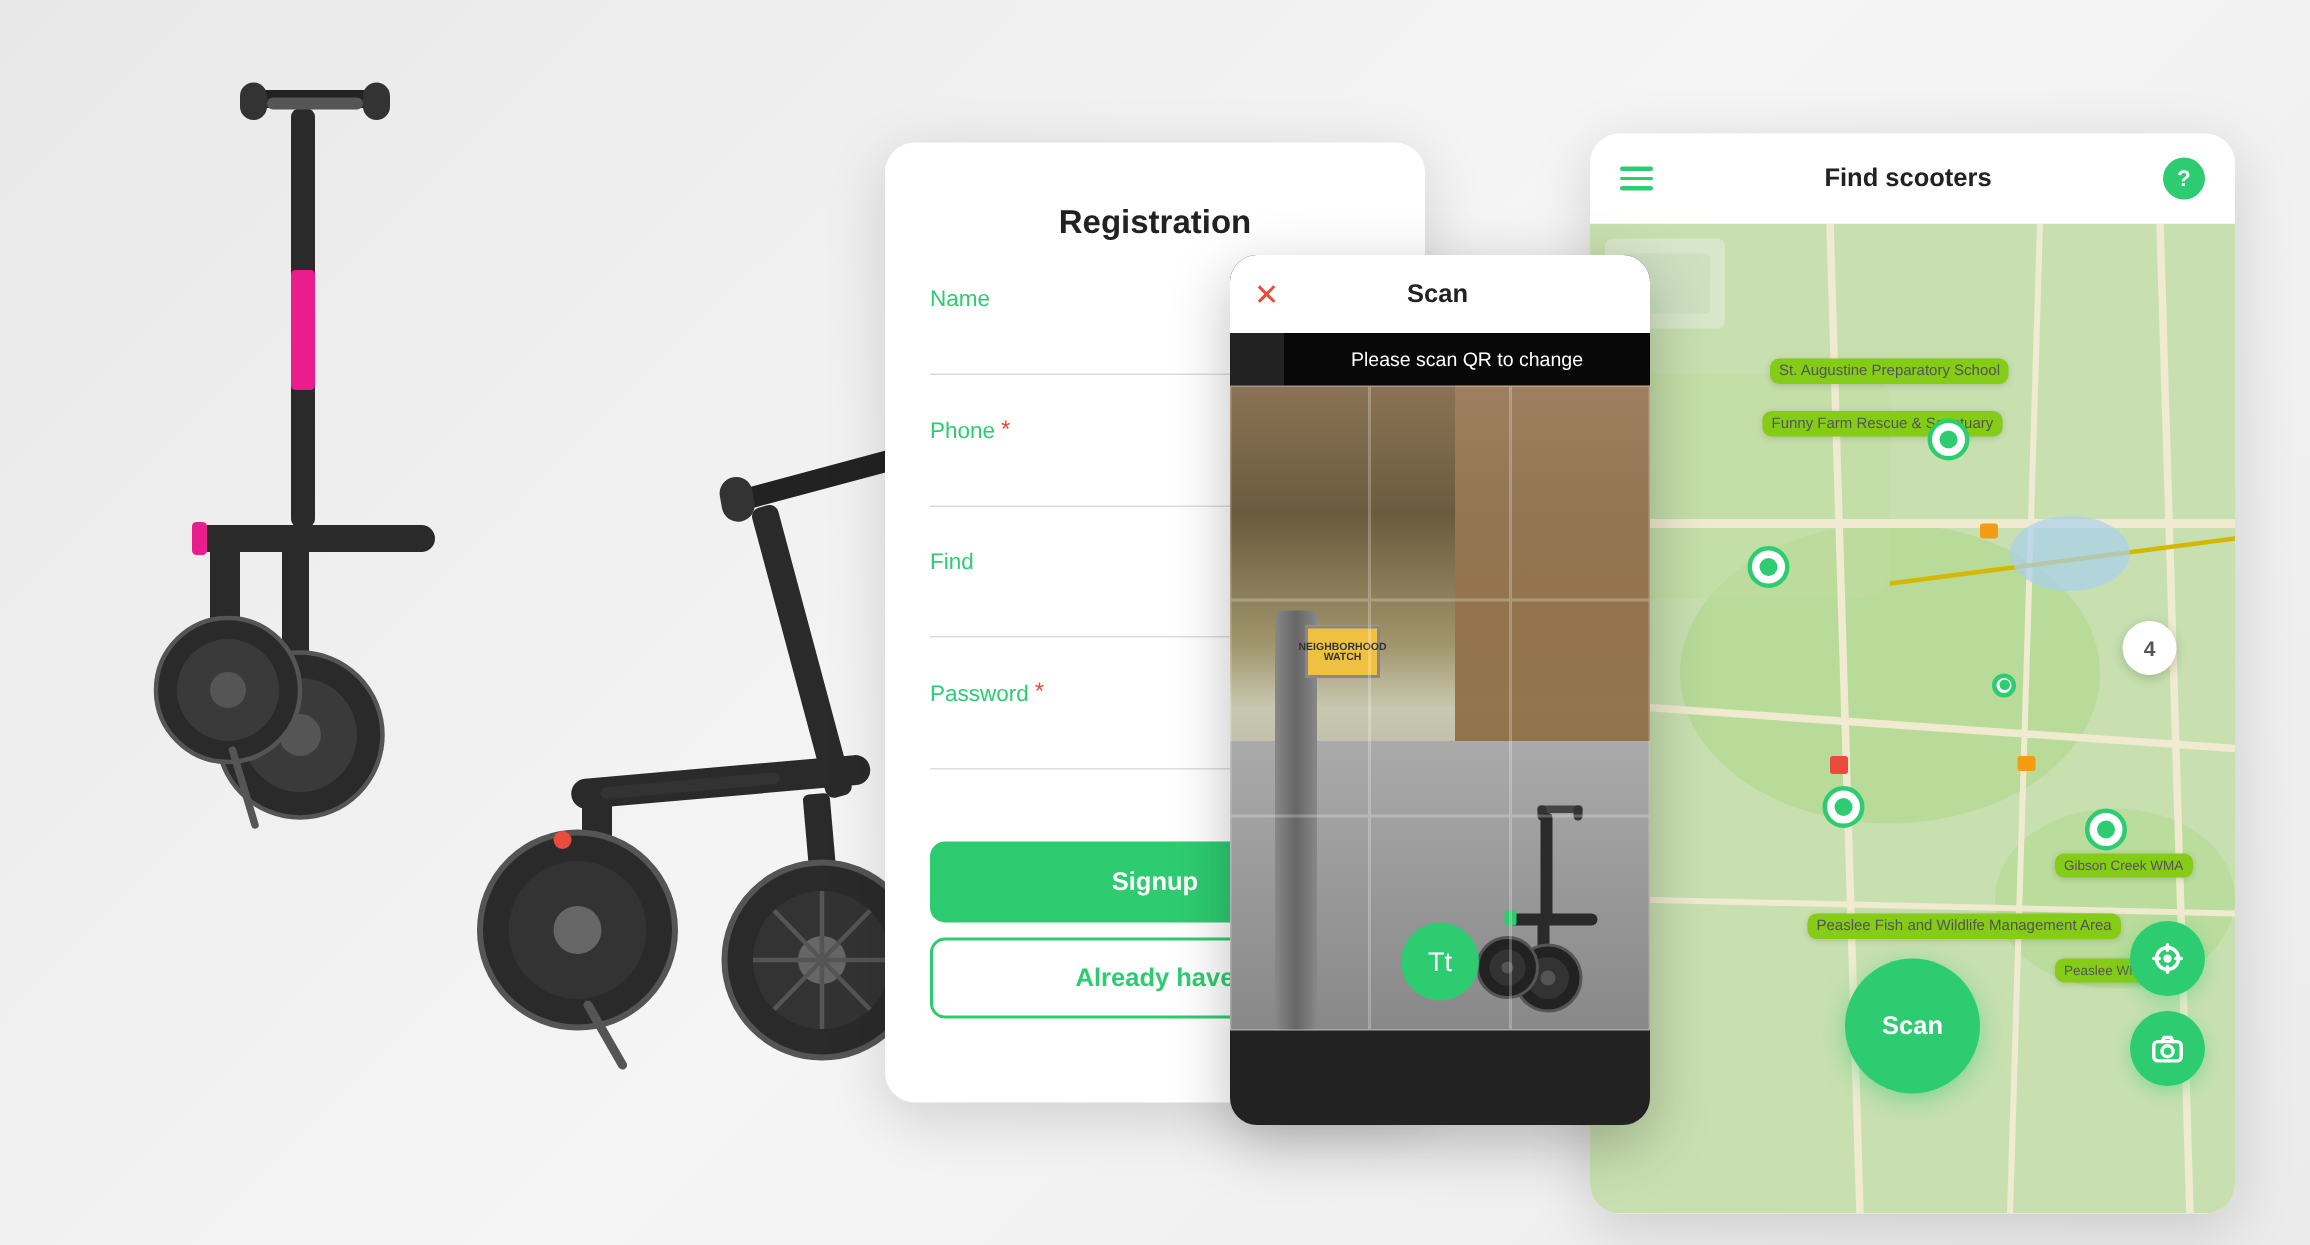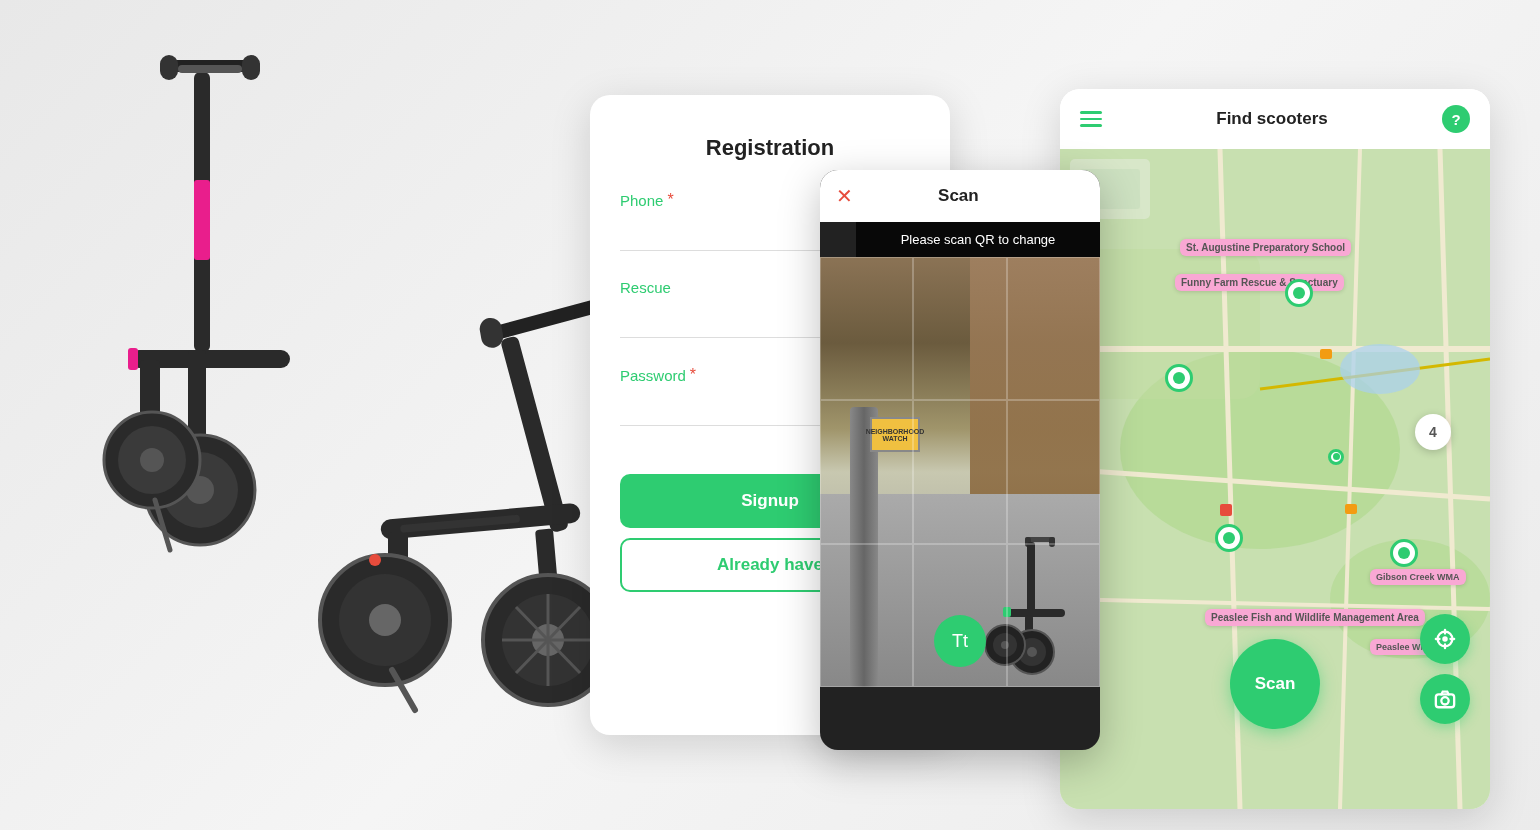--- a/index.html
+++ b/index.html
@@ -375,28 +375,27 @@
       color: white;
       font-size: 20px;
       cursor: pointer;
       box-shadow: 0 4px 12px rgba(46,204,113,0.4);
       z-index: 20;
     }
 
     
     .map-place-label {
       position: absolute;
-      background: #f9a8d4;
+      background: #84cc16;
       border-radius: 6px;
       padding: 3px 6px;
       font-size: 10px;
       color: #555;
       white-space: nowrap;
       box-shadow: 0 1px 4px rgba(0,0,0,0.15);
-      font-weight: bold;
     }
 
     
     .map-marker-red {
       position: absolute;
       width: 12px;
       height: 12px;
       background: #e74c3c;
       border-radius: 2px;
     }
@@ -485,32 +484,38 @@
       <rect x="100" y="355" width="120" height="8" rx="4" fill="#333" transform="rotate(-5 100 355)"></rect>
     </svg>
   </div>
 </div>
 
 <div class="registration-screen">
   <div class="reg-title">Registration</div>
 
   <div class="reg-form">
 
+    <div class="form-field">
+      <div class="field-label">
+        <span>Name</span>
+      </div>
+      <input class="field-input" type="text" style="">
+    </div>
 
     <div class="form-field">
       <div class="field-label">
         <span>Phone</span>
         <span class="required-dot">*</span>
       </div>
       <input class="field-input" type="tel" style="">
     </div>
 
     <div class="form-field">
       <div class="field-label">
-        <span>Rescue</span>
+        <span>Find</span>
       </div>
       <input class="field-input" type="email" style="">
     </div>
 
     <div class="form-field">
       <div class="field-label">
         <span>Password</span>
         <span class="required-dot">*</span>
       </div>
       <input class="field-input" type="password" style="">

